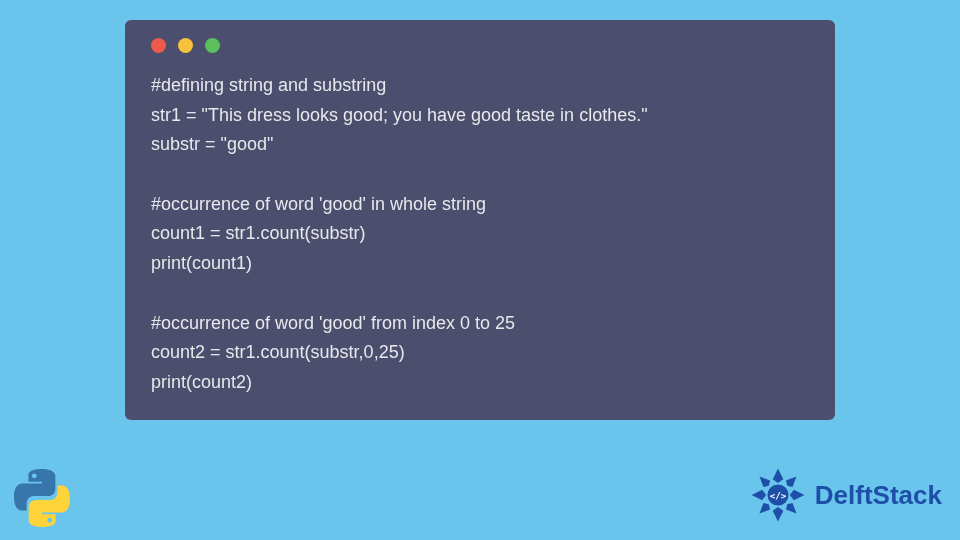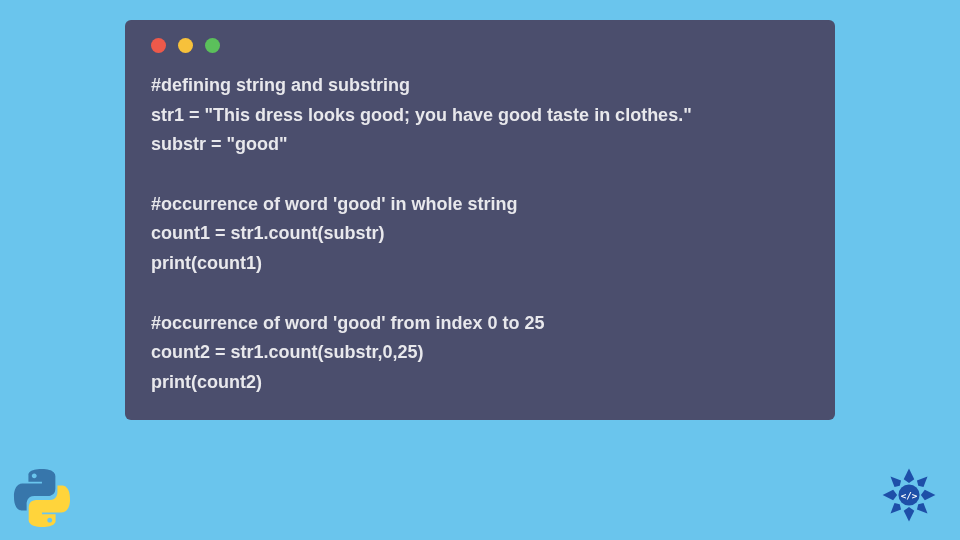--- a/index.html
+++ b/index.html
@@ -34,21 +34,21 @@
     height: 15px;
     border-radius: 50%;
   }
   .dot-red { background: #ed594a; }
   .dot-yellow { background: #f7c13b; }
   .dot-green { background: #5bc05b; }
   .code-content {
     color: #e8e8ec;
     font-size: 18px;
     line-height: 1.65;
-    font-weight: 700;
+    font-weight: 400;
     white-space: pre;
     font-family: -apple-system, BlinkMacSystemFont, "Segoe UI", Arial, sans-serif;
   }
   .python-logo {
     position: absolute;
     left: 12px;
     bottom: 12px;
     width: 60px;
     height: 60px;
   }
@@ -112,13 +112,14 @@
           <path d="M40,0 L24,8 L18,0 L24,-8 Z"></path>
           <path d="M-28,-28 L-12,-22 L-14,-14 L-22,-12 Z"></path>
           <path d="M28,-28 L12,-22 L14,-14 L22,-12 Z"></path>
           <path d="M-28,28 L-12,22 L-14,14 L-22,12 Z"></path>
           <path d="M28,28 L12,22 L14,14 L22,12 Z"></path>
         </g>
         <text x="50" y="56" text-anchor="middle" fill="#fff" font-size="14" font-family="monospace" font-weight="bold">&lt;/&gt;</text>
       </g>
     </svg>
   </div>
+  <span class="delft-text">DelftStack</span>
 </div>
 
 </body></html>

